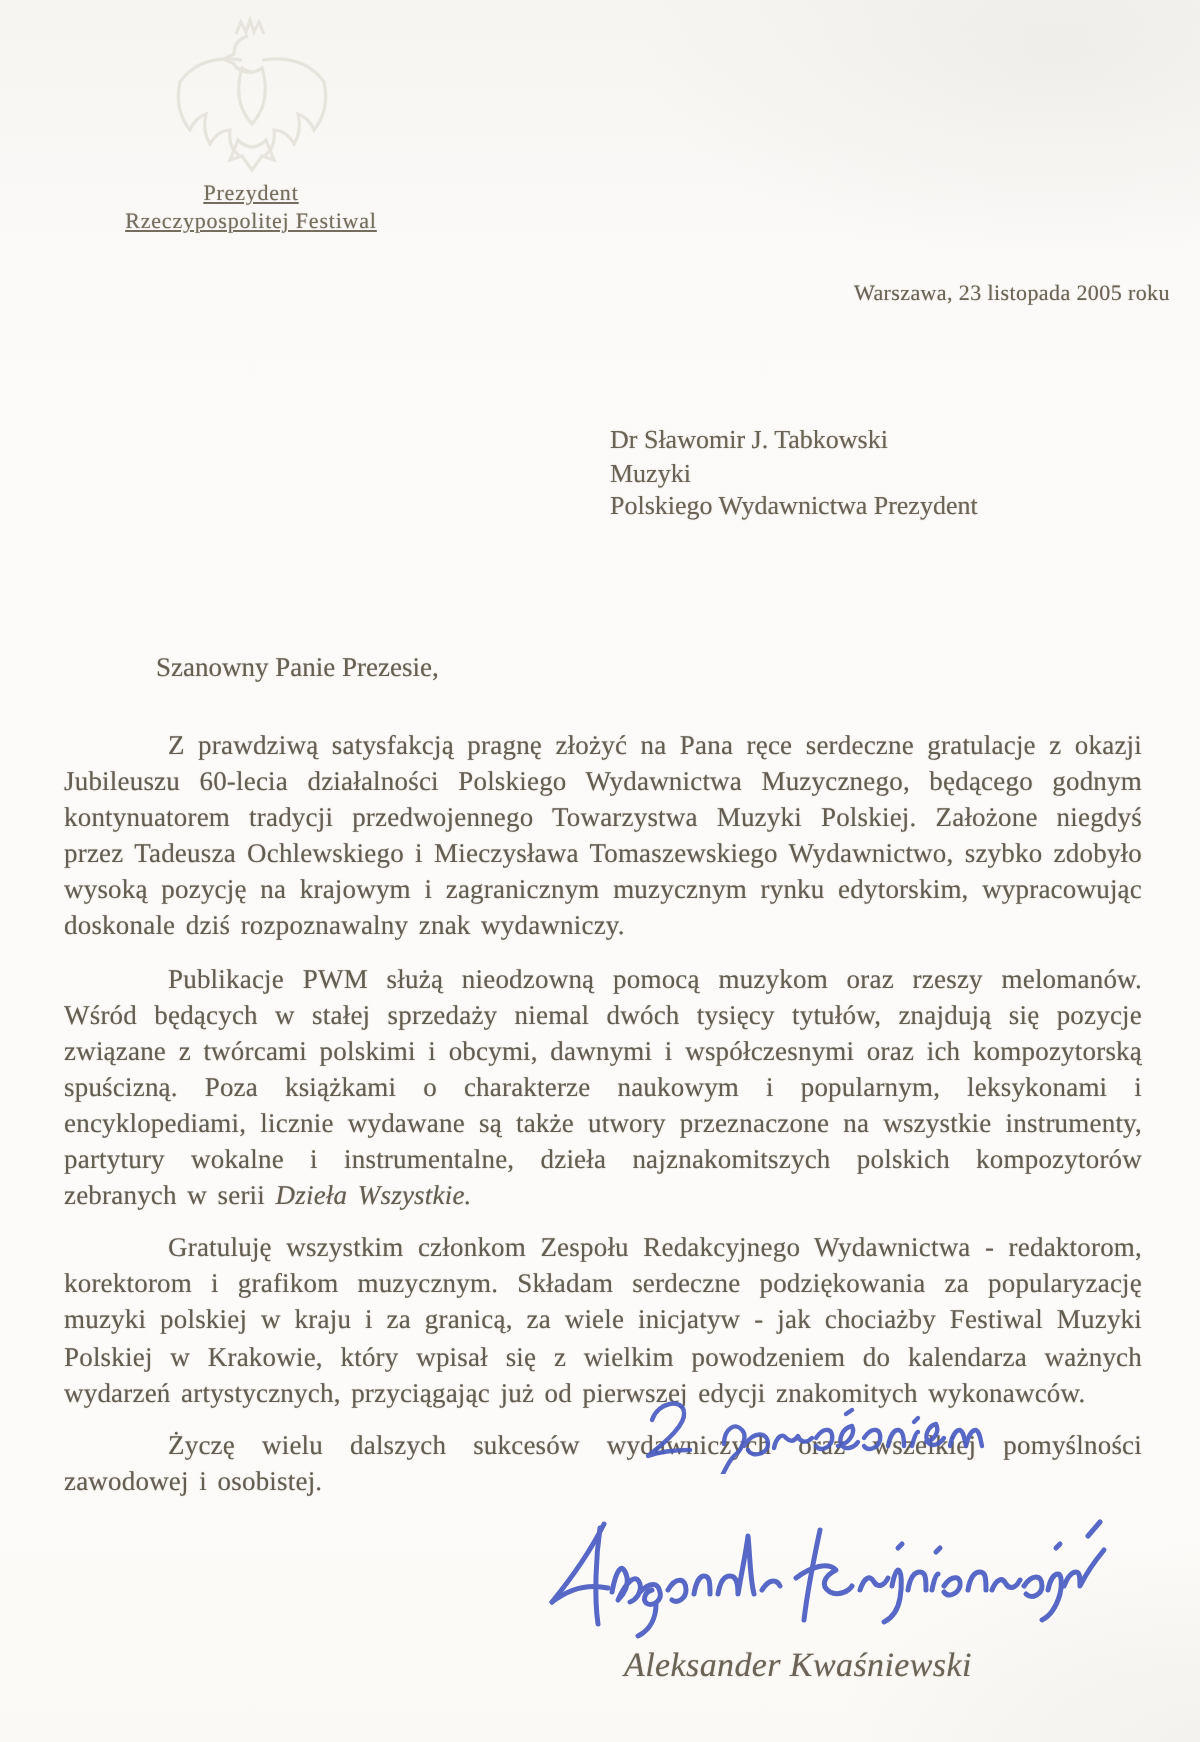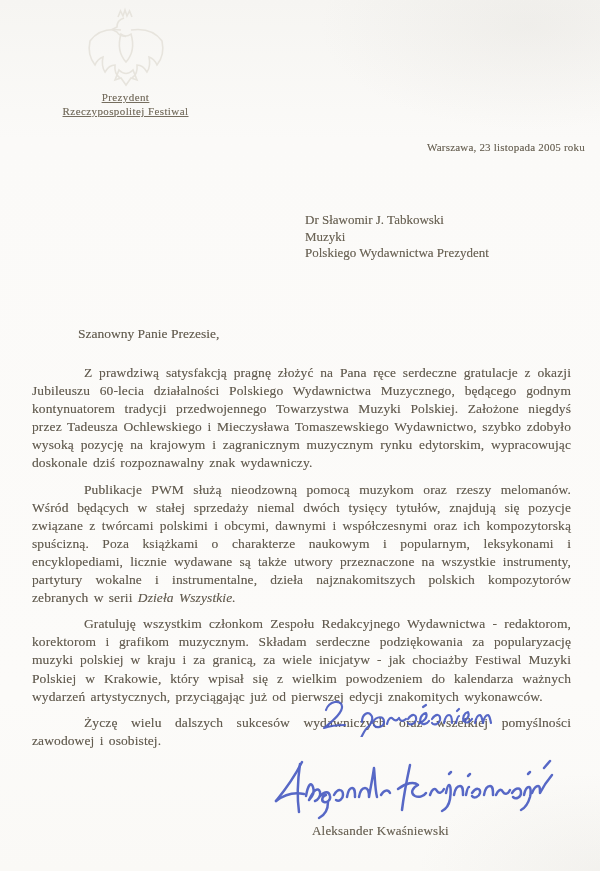--- a/index.html
+++ b/index.html
@@ -48,22 +48,23 @@
     text-shadow:0 0 .6px rgba(100,93,81,.5);
   }
   .body-text p{margin:0 0 8px 0;text-indent:52px;}
   .body-text .it{font-style:italic;}
   .hand{position:absolute;}
   .hand svg{display:block;width:100%;height:100%;}
   .closing-hand{left:316px;top:697px;width:184px;height:40px;}
   .signature-hand{left:268px;top:756px;width:302px;height:64px;}
   .typed-name{
     position:absolute;left:312px;top:823px;
-    font-size:13px;color:#6b6456;letter-spacing:.2px;
+    font-size:17px;color:#6b6456;letter-spacing:.2px;
     text-shadow:0 0 .6px rgba(107,100,86,.5);
+    font-style:italic;
   }
   .pen{stroke:#4a5cc2;fill:none;stroke-linecap:round;stroke-linejoin:round;opacity:.92;}
   .eagle{stroke:#e7e4dd;fill:none;stroke-width:1.6;}
 </style>
 </head>
 <body>
 
 <div class="page">
 
   <div class="emblem">

